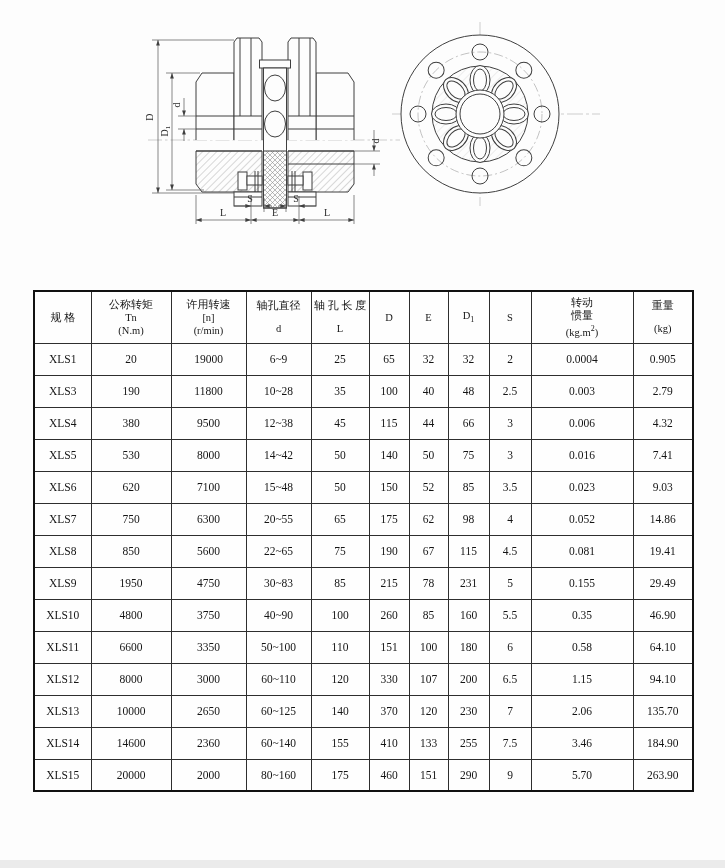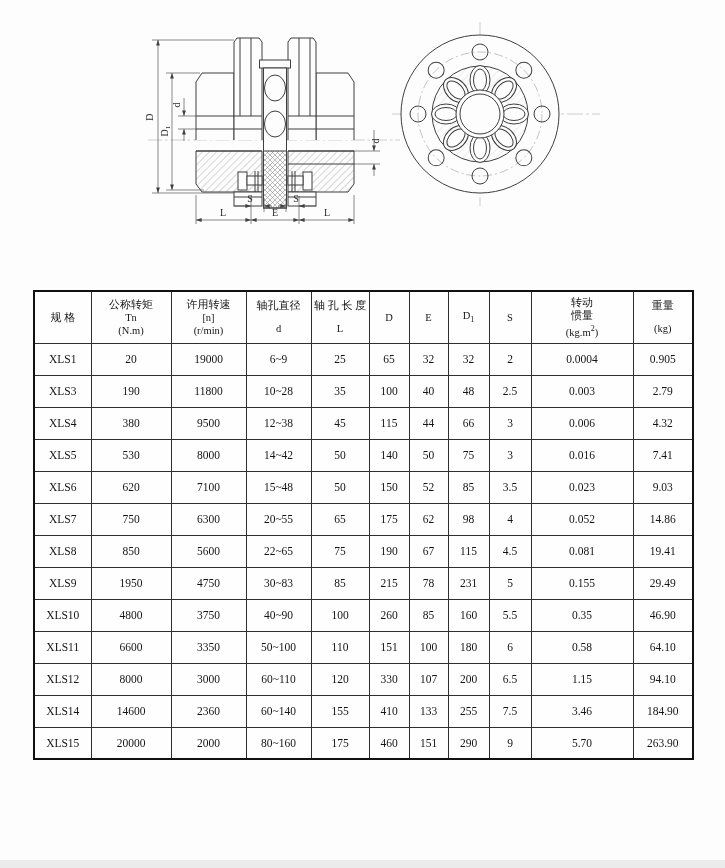--- a/index.html
+++ b/index.html
@@ -437,20 +437,33 @@
           <td>60~110</td>
           <td>120</td>
           <td>330</td>
           <td>107</td>
           <td>200</td>
           <td>6.5</td>
           <td>1.15</td>
           <td>94.10</td>
         </tr>
         <tr>
+          <td>XLS13</td>
+          <td>10000</td>
+          <td>2650</td>
+          <td>60~125</td>
+          <td>140</td>
+          <td>370</td>
+          <td>120</td>
+          <td>230</td>
+          <td>7</td>
+          <td>2.06</td>
+          <td>135.70</td>
+        </tr>
+        <tr>
           <td>XLS14</td>
           <td>14600</td>
           <td>2360</td>
           <td>60~140</td>
           <td>155</td>
           <td>410</td>
           <td>133</td>
           <td>255</td>
           <td>7.5</td>
           <td>3.46</td>

